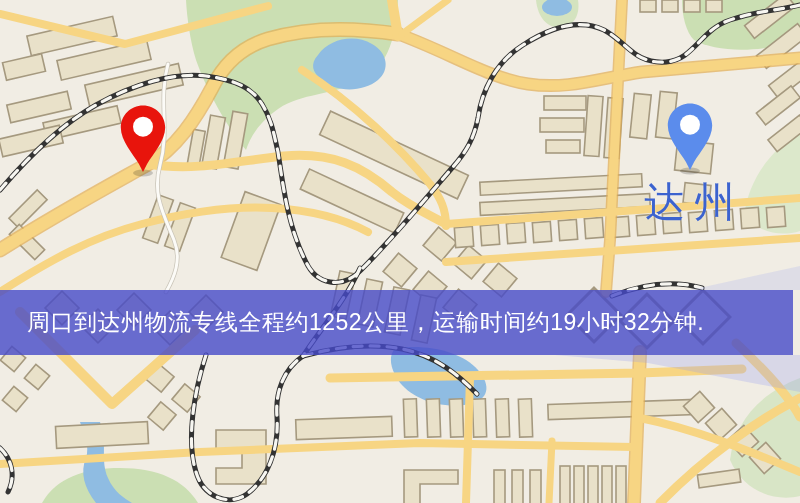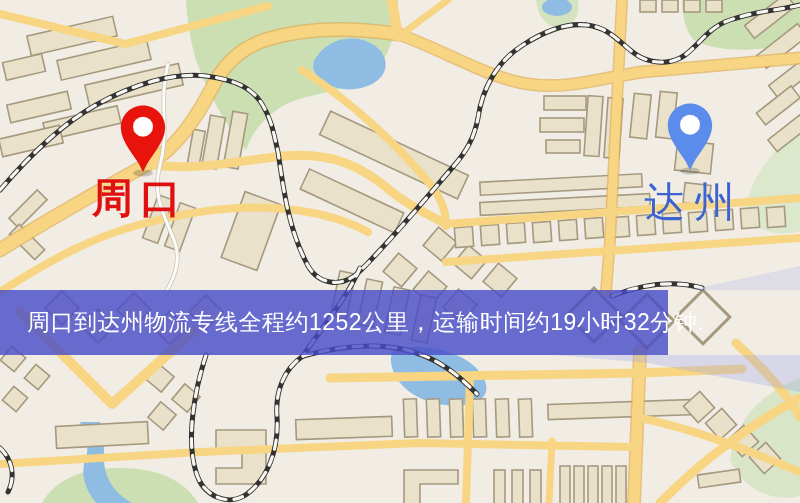--- a/index.html
+++ b/index.html
@@ -9,21 +9,21 @@
     background:#f1ede4;
   }
   .stage svg{position:absolute;left:0;top:0;}
   .city-label{
     position:absolute;font-weight:bold;line-height:1;white-space:nowrap;
     text-shadow:0 0 2px rgba(255,255,255,.4);
   }
   .label-origin{left:92px;top:178px;font-size:41px;letter-spacing:7px;color:#e01010;font-weight:800;}
   .label-dest{left:644px;top:182px;font-size:41px;letter-spacing:9px;color:#3c63cf;font-weight:400;}
   .banner{
-    position:absolute;left:0;top:290px;width:668px;height:65px;
+    position:absolute;left:0;top:290px;width:793px;height:65px;
     background:rgba(70,74,200,0.80);
     display:flex;align-items:center;
   }
   .banner span{
     color:#ffffff;font-size:23px;letter-spacing:0.5px;
     padding-left:27px;white-space:nowrap;
   }
 </style>
 </head>
 <body>
@@ -228,20 +228,19 @@
   </g>
   <g>
     <ellipse cx="690" cy="171" rx="10" ry="3.5" fill="rgba(0,0,0,0.18)"></ellipse>
     <g transform="translate(667.8,103.4) scale(1.85)">
       <path d="M12 0C5.37 0 0 5.37 0 12c0 7.2 6.6 14.4 9.8 19.7L12 36l2.2-4.3C17.4 26.4 24 19.2 24 12 24 5.37 18.63 0 12 0z" fill="#5b8cec"></path>
       <circle cx="12" cy="11.5" r="5.4" fill="#ffffff"></circle>
     </g>
   </g>
 </svg>
 
-  <div class="city-label label-origin">周口</div>
   <div class="city-label label-dest">达州</div>
 
   <div class="banner">
     <span>周口到达州物流专线全程约1252公里，运输时间约19小时32分钟.</span>
   </div>
 
 </div>
 
 </body></html>

